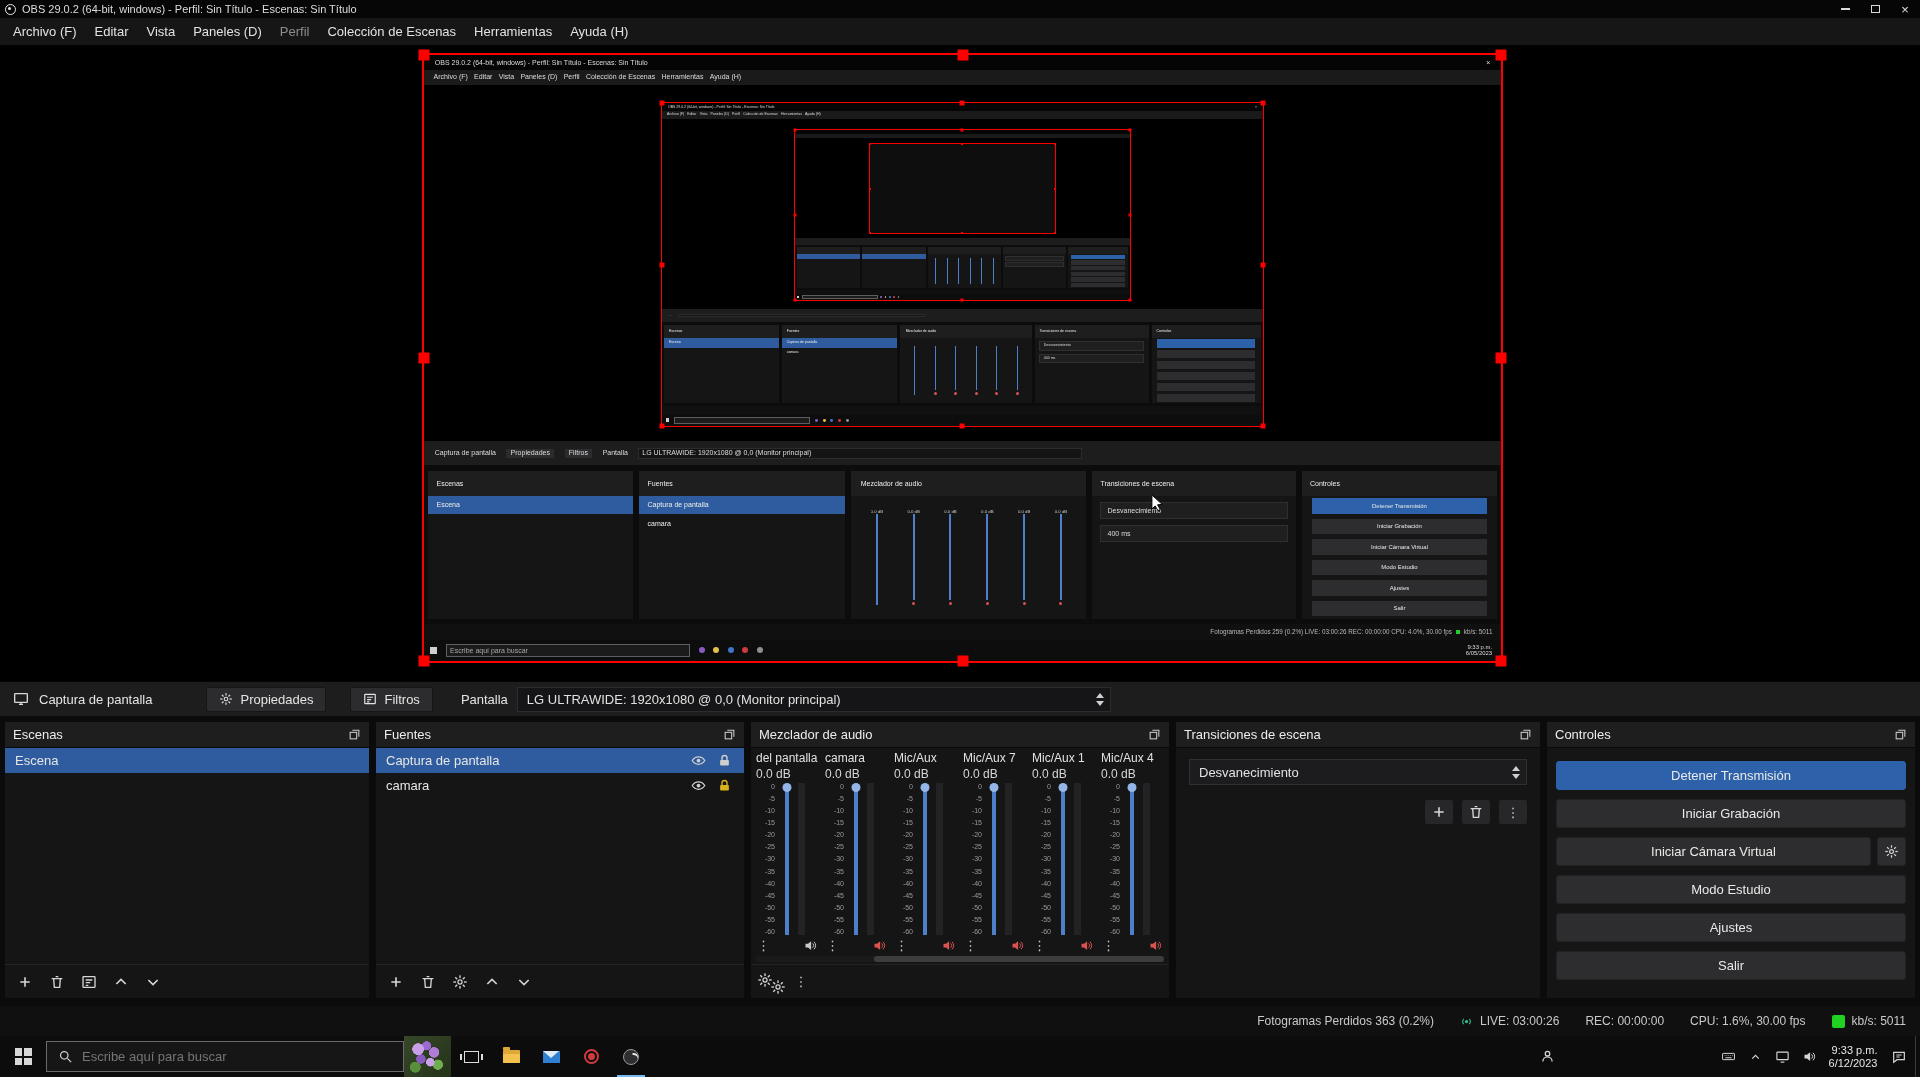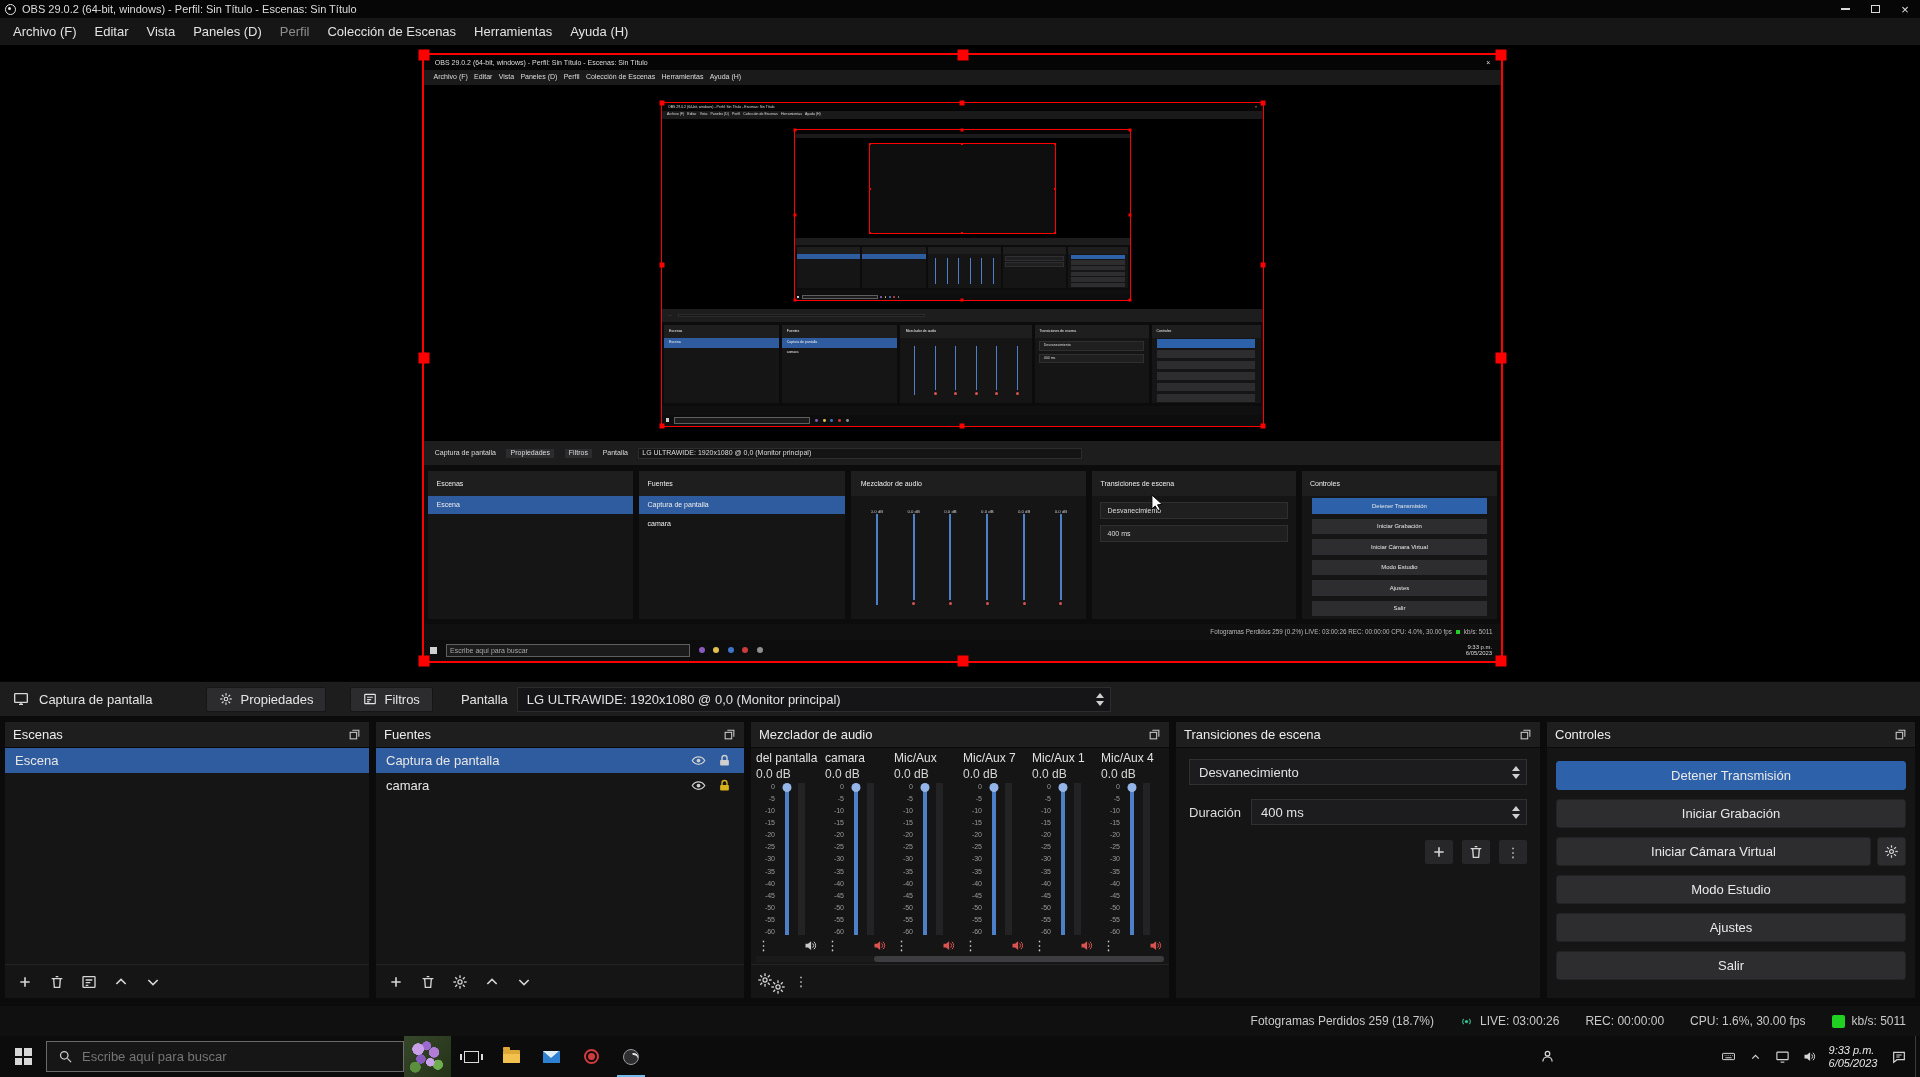--- a/index.html
+++ b/index.html
@@ -179,21 +179,21 @@
 .ic-rec{width:15px;height:15px;border-radius:50%;border:2.5px solid #d23b3b;position:relative;}
 .ic-rec::after{content:"";position:absolute;inset:2px;background:#d23b3b;border-radius:50%;}
 .ic-obs{width:16px;height:16px;border-radius:50%;background:#2e2e30;border:1px solid #9a9a9a;position:relative;overflow:hidden;}
 .ic-obs::after{content:"";position:absolute;left:3px;top:3px;width:9px;height:9px;border-radius:50%;border:2px solid transparent;border-top-color:#e8e8e8;transform:rotate(35deg);}
 .tb-right{margin-left:auto;display:flex;align-items:center;height:100%;}
 .tb-people{width:36px;}
 .tb-people svg{width:17px;height:17px;color:#d5d5d5;}
 .tb-gap{width:150px;height:100%;}
 .tray-ic{width:27px;}
 .tray-ic svg{width:15px;height:15px;color:#d5d5d5;}
-.clock{width:60px;text-align:left;font-size:11px;line-height:13px;color:#e6e6e6;font-style:italic;}
+.clock{width:60px;text-align:right;font-size:11px;line-height:13px;color:#e6e6e6;}
 .tb-action{width:32px;}
 .tb-action svg{width:16px;height:16px;color:#d5d5d5;}
 .tb-sliver{width:5px;height:100%;border-left:1px solid #3a3a3c;}
 </style>
 </head>
 <body>
 
 <div class="app">
 
   <div class="titlebar">
@@ -991,30 +991,20 @@
       <div class="panel-b trans-b">
         <div class="trans-row">
           <div class="combo2">
             <span class="val">Desvanecimiento</span>
             <span class="spin">
                 <i class="tri-up"></i>
                 <i class="tri-dn"></i>
               </span>
           </div>
         </div>
-        <div class="trans-row dur-row">
-          <span class="dur-lbl">Duración</span>
-          <div class="combo2">
-            <span class="val">400 ms</span>
-            <span class="spin">
-                <i class="tri-up"></i>
-                <i class="tri-dn"></i>
-              </span>
-          </div>
-        </div>
         <div class="trans-actions">
           <button class="icon-btn">
               <svg viewBox="0 0 24 24" fill="none" stroke="currentColor" stroke-width="2.4">
                 <path d="M12 5v14M5 12h14"></path>
               </svg>
             </button>
           <button class="icon-btn">
               <svg viewBox="0 0 24 24" fill="none" stroke="currentColor" stroke-width="2">
                 <path d="M4 7h16M10 4h4M7 7l1 13h8l1-13"></path>
               </svg>
@@ -1055,21 +1045,21 @@
           </div>
           <button class="ctl-btn">Modo Estudio</button>
           <button class="ctl-btn">Ajustes</button>
           <button class="ctl-btn">Salir</button>
         </div>
     </div>
 
   </div>
 
   <div class="statusbar">
-    <span>Fotogramas Perdidos 259 (18.7%)</span>
+    <span>Fotogramas Perdidos 363 (0.2%)</span>
     <span class="sb-group">
       <span class="live-ic">
           <svg viewBox="0 0 24 24" fill="none" stroke="currentColor" stroke-width="2">
             <circle cx="12" cy="12" r="3" fill="currentColor" stroke="none"></circle>
             <path d="M7 7a7 7 0 000 10M17 7a7 7 0 010 10"></path>
           </svg>
         </span>
       <span>LIVE: 03:00:26</span>
     </span>
     <span>REC: 00:00:00</span>
@@ -1152,21 +1142,21 @@
           <span style="display:inline-flex;width:15px;height:15px;">
             <svg viewBox="0 0 24 24" fill="currentColor">
               <path d="M4 9v6h4l5 4V5L8 9H4z"></path>
               <path d="M15.5 8.5a5 5 0 010 7M17.5 6a8 8 0 010 12" fill="none" stroke="currentColor" stroke-width="1.6"></path>
             </svg>
           </span>
         </div>
       <div class="tb-btn clock">
         <div>
             <div>9:33 p.m.</div>
-            <div>6/05/2023</div>
+            <div>6/12/2023</div>
           </div>
       </div>
       <div class="tb-btn tb-action">
           <span style="display:inline-flex;width:16px;height:16px;">
             <svg viewBox="0 0 24 24" fill="none" stroke="currentColor" stroke-width="1.8">
               <path d="M4 5h16v11H9l-5 4z"></path>
               <path d="M8 9h8M8 12h5"></path>
             </svg>
           </span>
         </div>

